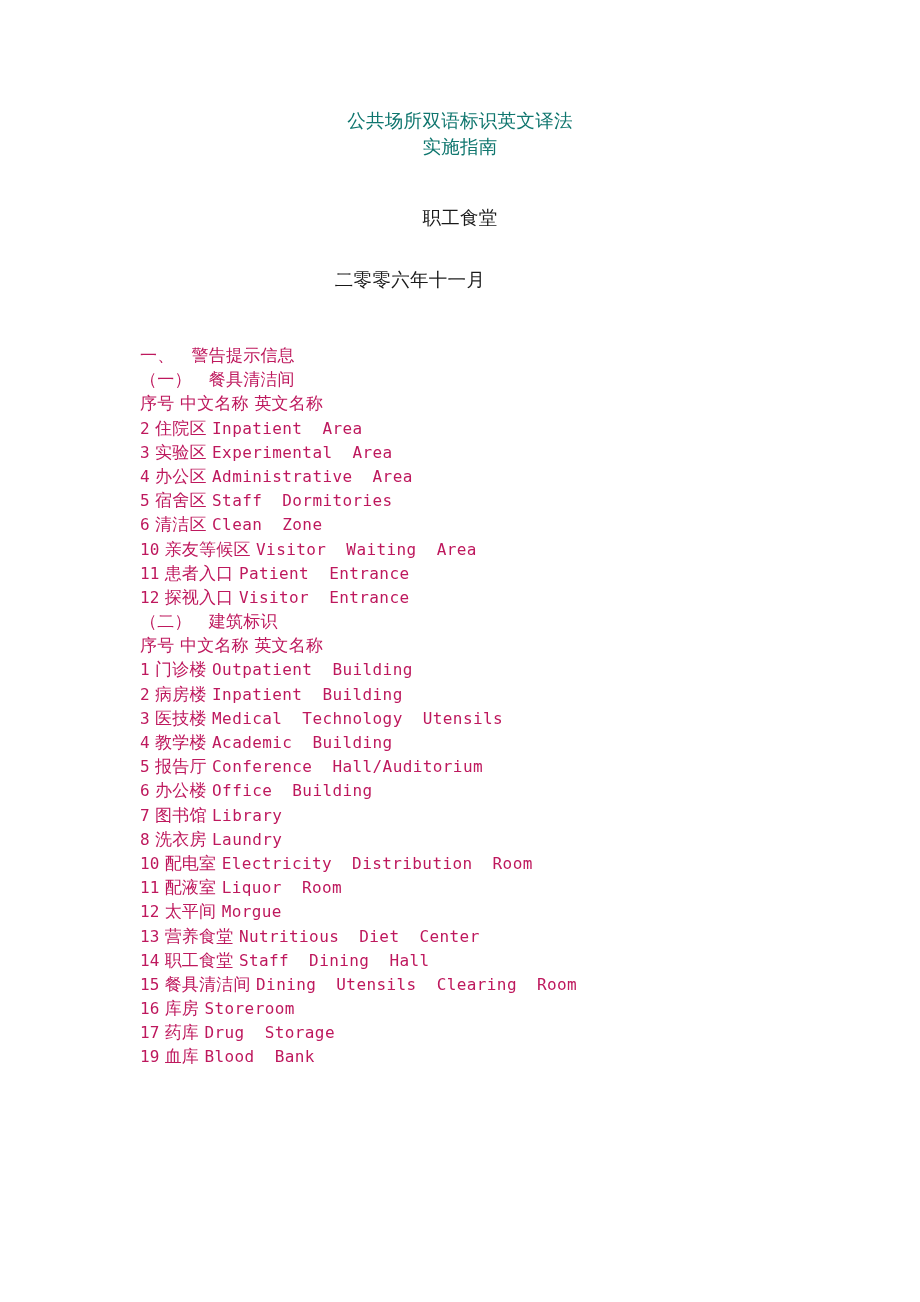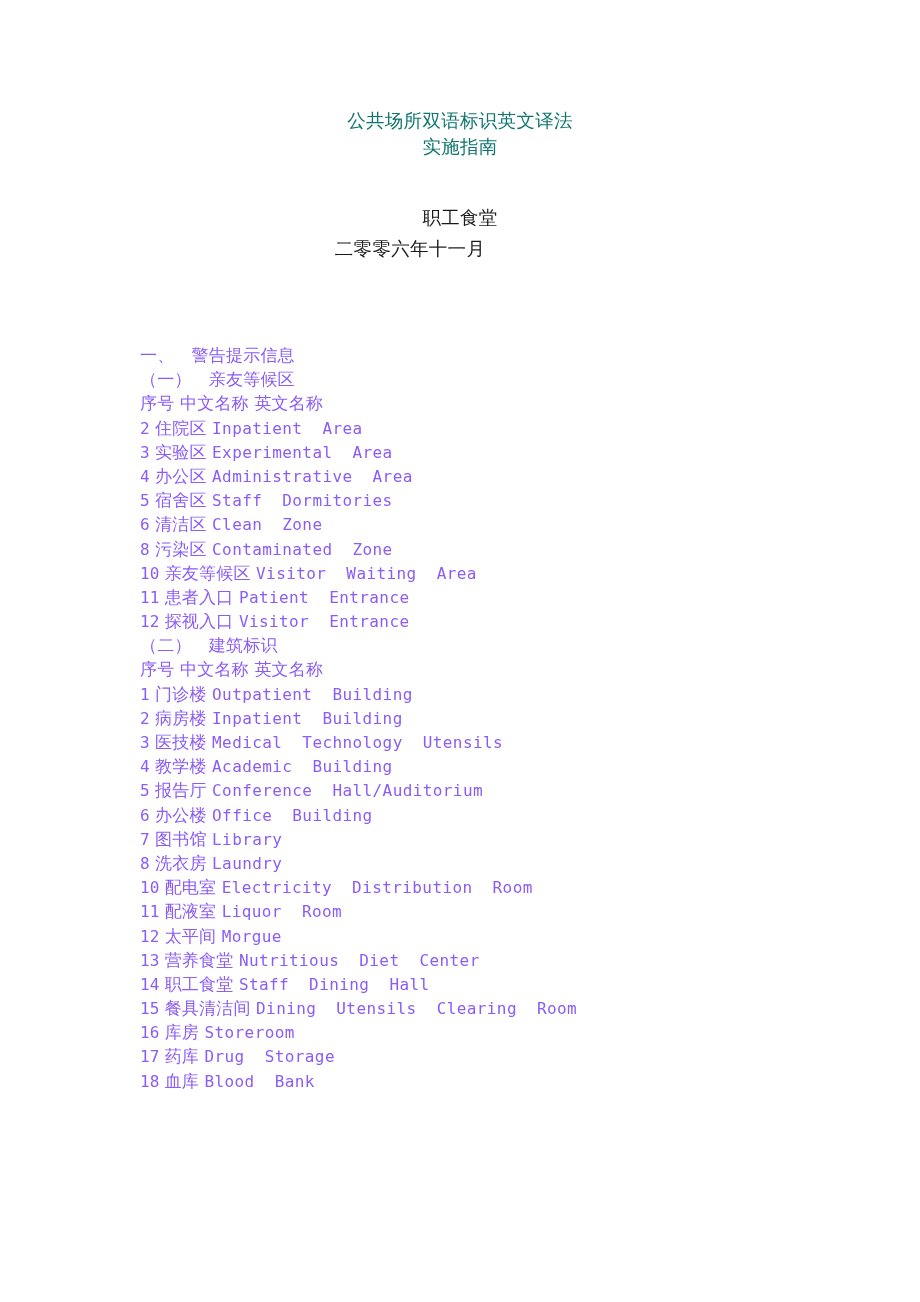--- a/index.html
+++ b/index.html
@@ -39,42 +39,42 @@
     width: 920px;
     text-align: center;
     font-family: "DejaVu Serif", "Liberation Serif", serif;
     font-size: 18.5px;
     line-height: 26px;
     letter-spacing: 0.3px;
   }
   .date-line {
     position: absolute;
     left: 0;
-    top: 236px;
+    top: 267px;
     width: 820px;
     text-align: center;
     font-family: "DejaVu Serif", "Liberation Serif", serif;
     font-size: 18.5px;
     line-height: 26px;
     letter-spacing: 0.3px;
   }
 
   
   .body-block {
     position: absolute;
     left: 140px;
     top: 343px;
     width: 740px;
   }
   .line {
     height: 24.2px;
     line-height: 24.2px;
     white-space: pre;
     font-size: 17px;
-    color: #8b5cf6;
+    color: #be185d;
   }
   
   .line.cn {
     font-family: "DejaVu Serif", "Liberation Serif", serif;
     font-size: 17px;
     letter-spacing: 0.2px;
   }
   
   .line.entry {
     font-family: "DejaVu Serif", "Liberation Serif", serif;
@@ -114,28 +114,27 @@
     <div class="doc-title-line">公共场所双语标识英文译法</div>
     <div class="doc-title-line">实施指南</div>
   </div>
 
   <div class="subject-line">职工食堂</div>
   <div class="date-line">二零零六年十一月</div>
 
   <div class="body-block">
     <div class="line cn sec-h1">一、　警告提示信息</div>
     <div id="sections-root">
-        <div class="line cn">（一）　亲友等候区</div>
+        <div class="line cn">（一）　餐具清洁间</div>
         <div class="line cn colhead">序号 中文名称 英文名称</div>
         <div class="line entry"><span class="num">2</span><span> </span><span class="cnname">住院区</span><span> </span><span class="enname">Inpatient  Area</span></div>
         <div class="line entry"><span class="num">3</span><span> </span><span class="cnname">实验区</span><span> </span><span class="enname">Experimental  Area</span></div>
         <div class="line entry"><span class="num">4</span><span> </span><span class="cnname">办公区</span><span> </span><span class="enname">Administrative  Area</span></div>
         <div class="line entry"><span class="num">5</span><span> </span><span class="cnname">宿舍区</span><span> </span><span class="enname">Staff  Dormitories</span></div>
         <div class="line entry"><span class="num">6</span><span> </span><span class="cnname">清洁区</span><span> </span><span class="enname">Clean  Zone</span></div>
-        <div class="line entry"><span class="num">8</span><span> </span><span class="cnname">污染区</span><span> </span><span class="enname">Contaminated  Zone</span></div>
         <div class="line entry"><span class="num">10</span><span> </span><span class="cnname">亲友等候区</span><span> </span><span class="enname">Visitor  Waiting  Area</span></div>
         <div class="line entry"><span class="num">11</span><span> </span><span class="cnname">患者入口</span><span> </span><span class="enname">Patient  Entrance</span></div>
         <div class="line entry"><span class="num">12</span><span> </span><span class="cnname">探视入口</span><span> </span><span class="enname">Visitor  Entrance</span></div>
         <div class="line cn">（二）　建筑标识</div>
         <div class="line cn colhead">序号 中文名称 英文名称</div>
         <div class="line entry"><span class="num">1</span><span> </span><span class="cnname">门诊楼</span><span> </span><span class="enname">Outpatient  Building</span></div>
         <div class="line entry"><span class="num">2</span><span> </span><span class="cnname">病房楼</span><span> </span><span class="enname">Inpatient  Building</span></div>
         <div class="line entry"><span class="num">3</span><span> </span><span class="cnname">医技楼</span><span> </span><span class="enname">Medical  Technology  Utensils</span></div>
         <div class="line entry"><span class="num">4</span><span> </span><span class="cnname">教学楼</span><span> </span><span class="enname">Academic  Building</span></div>
         <div class="line entry"><span class="num">5</span><span> </span><span class="cnname">报告厅</span><span> </span><span class="enname">Conference  Hall/Auditorium</span></div>
@@ -143,17 +142,17 @@
         <div class="line entry"><span class="num">7</span><span> </span><span class="cnname">图书馆</span><span> </span><span class="enname">Library</span></div>
         <div class="line entry"><span class="num">8</span><span> </span><span class="cnname">洗衣房</span><span> </span><span class="enname">Laundry</span></div>
         <div class="line entry"><span class="num">10</span><span> </span><span class="cnname">配电室</span><span> </span><span class="enname">Electricity  Distribution  Room</span></div>
         <div class="line entry"><span class="num">11</span><span> </span><span class="cnname">配液室</span><span> </span><span class="enname">Liquor  Room</span></div>
         <div class="line entry"><span class="num">12</span><span> </span><span class="cnname">太平间</span><span> </span><span class="enname">Morgue</span></div>
         <div class="line entry"><span class="num">13</span><span> </span><span class="cnname">营养食堂</span><span> </span><span class="enname">Nutritious  Diet  Center</span></div>
         <div class="line entry"><span class="num">14</span><span> </span><span class="cnname">职工食堂</span><span> </span><span class="enname">Staff  Dining  Hall</span></div>
         <div class="line entry"><span class="num">15</span><span> </span><span class="cnname">餐具清洁间</span><span> </span><span class="enname">Dining  Utensils  Clearing  Room</span></div>
         <div class="line entry"><span class="num">16</span><span> </span><span class="cnname">库房</span><span> </span><span class="enname">Storeroom</span></div>
         <div class="line entry"><span class="num">17</span><span> </span><span class="cnname">药库</span><span> </span><span class="enname">Drug  Storage</span></div>
-        <div class="line entry"><span class="num">18</span><span> </span><span class="cnname">血库</span><span> </span><span class="enname">Blood  Bank</span></div>
+        <div class="line entry"><span class="num">19</span><span> </span><span class="cnname">血库</span><span> </span><span class="enname">Blood  Bank</span></div>
       </div>
   </div>
 
 </div>
 
 </body></html>

